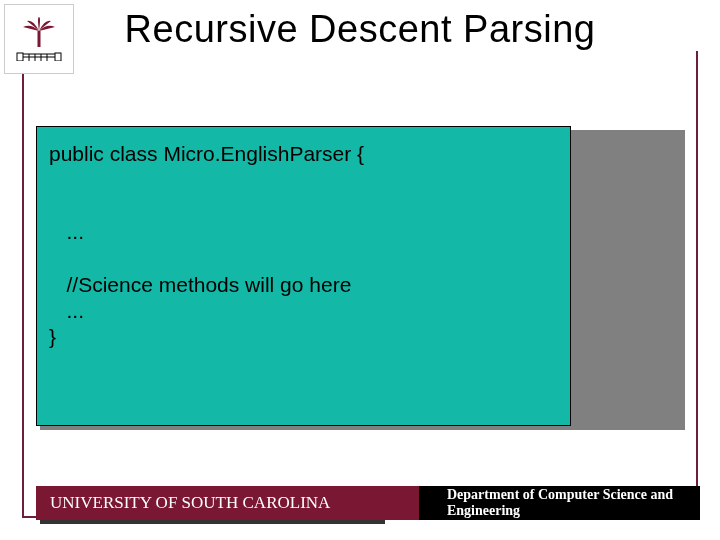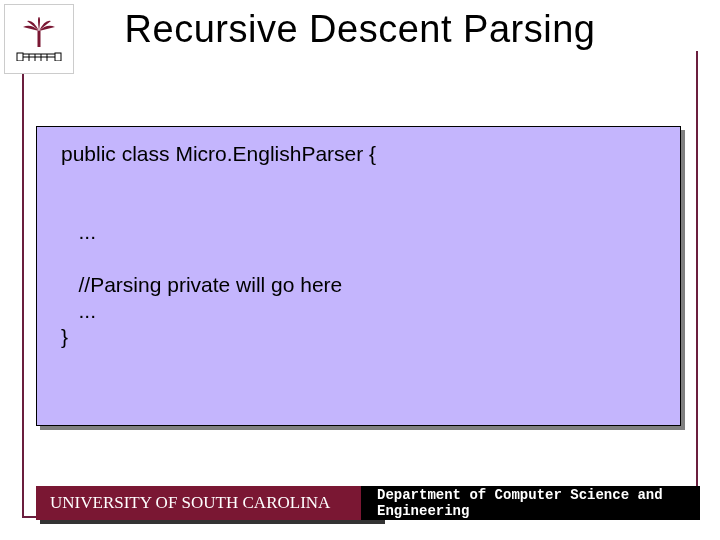--- a/index.html
+++ b/index.html
@@ -61,25 +61,25 @@
     top: 130px;
     left: 40px;
     width: 645px;
     height: 300px;
     background: #808080;
   }
   .code-box {
     position: absolute;
     top: 126px;
     left: 36px;
-    width: 645px;
+    width: 535px;
     height: 300px;
-    background: #c4b5fd;
+    background: #14b8a6;
     border: 1.5px solid #000;
-    padding: 14px 24px;
+    padding: 14px 12px;
     z-index: 2;
   }
   .code-line {
     font-size: 21px;
     color: #000;
     line-height: 1.25;
     white-space: pre;
   }
   .code-bold { font-weight: bold; }
   .spacer { height: 26px; }
@@ -95,41 +95,41 @@
   .footer-left-shadow {
     position: absolute;
     bottom: 16px;
     left: 40px;
     width: 345px;
     height: 34px;
     background: #333;
     z-index: 4;
   }
   .footer-left {
-    width: 325px;
+    width: 383px;
     background: #7a1733;
     color: #fff;
     font-family: "Times New Roman", Times, serif;
     font-size: 17px;
     display: flex;
     align-items: center;
     padding-left: 14px;
     position: relative;
     z-index: 6;
   }
   .footer-right {
     flex: 1;
     background: #000;
     color: #fff;
-    font-family: Liberation Mono, monospace;
+    font-family: Liberation Serif, serif;
     font-weight: bold;
     font-size: 14px;
     display: flex;
     align-items: center;
-    padding-left: 16px;
+    padding-left: 28px;
   }
 </style>
 </head>
 <body>
 
 <div class="slide-border"></div>
 
 <div class="logo">
   <svg class="logo-tree" viewBox="0 0 40 32">
     <g fill="#7a1733">
@@ -158,21 +158,21 @@
 
 <div class="title">Recursive Descent Parsing</div>
 
 <div class="code-box-shadow"></div>
 <div class="code-box">
   <div class="code-line">public class Micro.EnglishParser {</div>
   <div class="spacer"></div>
   <div class="spacer"></div>
   <div class="code-line">   ...</div>
   <div class="spacer"></div>
-  <div class="code-line">   //Parsing private will go here</div>
+  <div class="code-line">   //Science methods will go here</div>
   <div class="code-line">   ...</div>
   <div class="code-line">}</div>
 </div>
 
 <div class="footer-left-shadow"></div>
 <div class="footer">
   <div class="footer-left">UNIVERSITY OF SOUTH CAROLINA</div>
   <div class="footer-right">Department of Computer Science and Engineering</div>
 </div>
 

